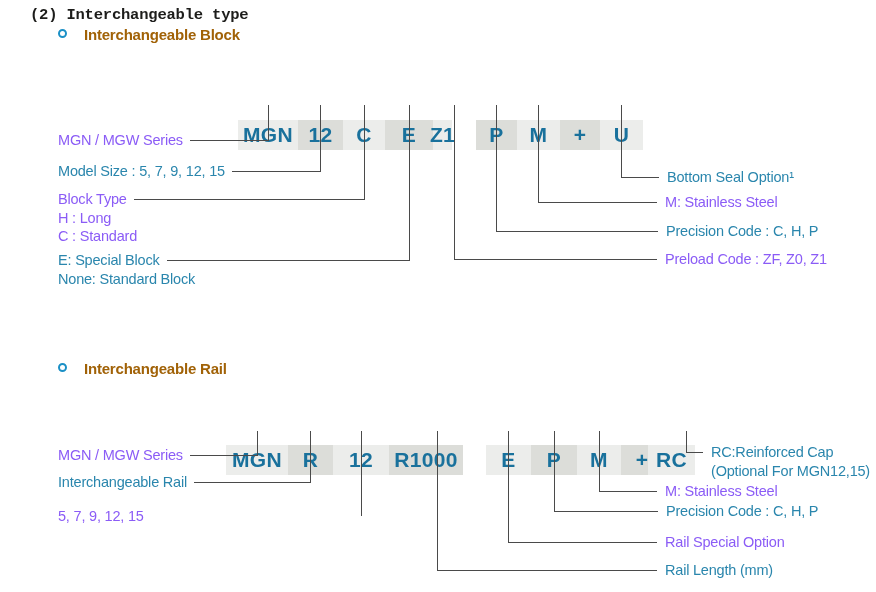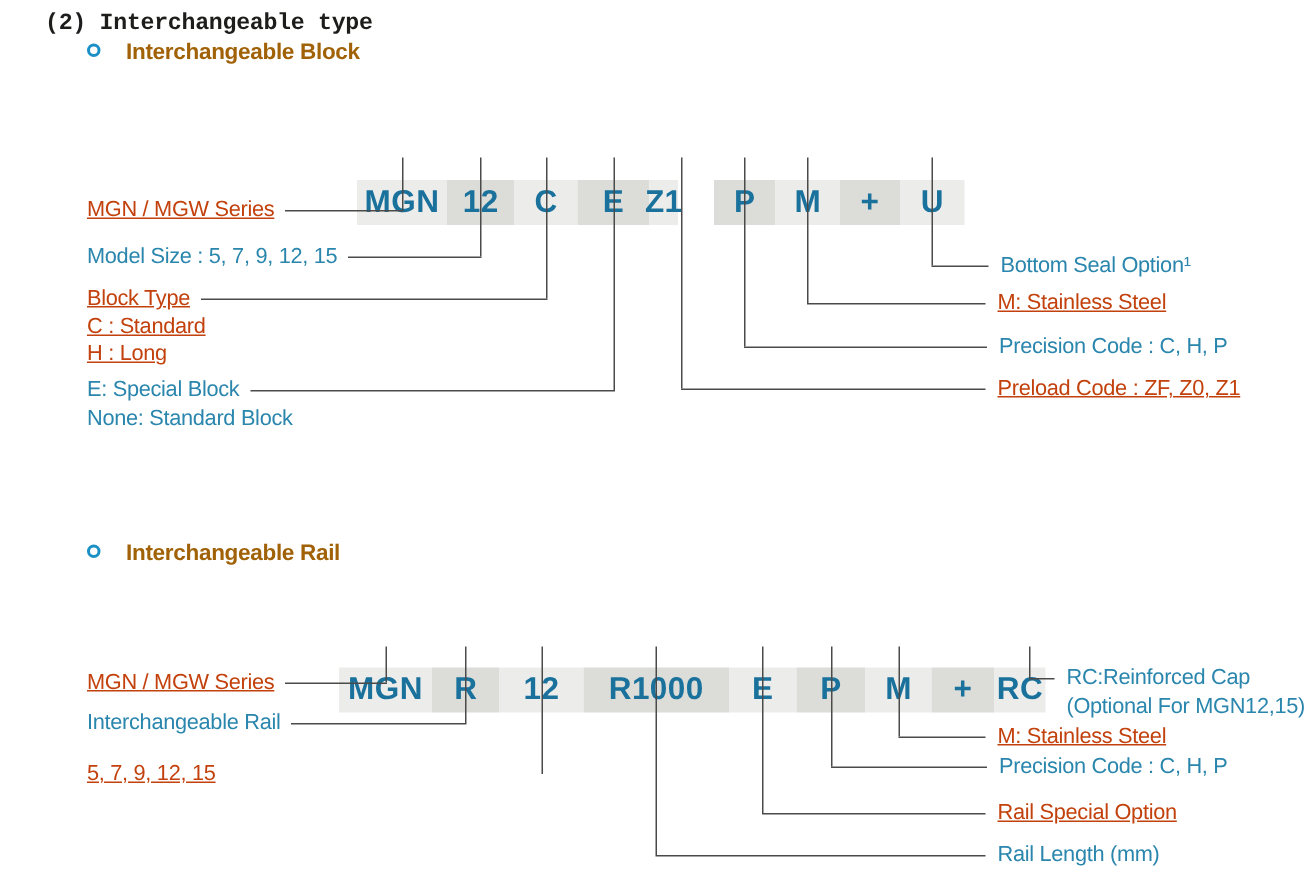--- a/index.html
+++ b/index.html
@@ -25,21 +25,21 @@
   }
   .bg-l{background:#ecedeb;}
   .bg-d{background:#dcddd9;}
   .vl{position:absolute;width:1px;background:#4a4a4a;}
   .co{position:absolute;font-size:14.5px;letter-spacing:-0.2px;white-space:nowrap;}
   .co-row{display:flex;align-items:center;height:18.5px;}
   .co-row2{height:18.5px;display:flex;align-items:center;}
   .co-left .leader{flex:1 1 auto;height:1px;background:#4a4a4a;margin-left:7px;}
   .co-right .leader{flex:0 0 auto;height:1px;background:#4a4a4a;margin-right:8px;}
   .blue{color:#2a86ad;}
-  .blk{color:#c2410c;text-decoration:underline;}
+  .blk{color:#8b5cf6;}
 </style>
 </head>
 <body>
 
 <div class="canvas">
 
   <div class="h1" style="left:30px;top:6px">(2) Interchangeable type</div>
 
   <span class="bullet" style="left:58px;top:29px"></span>
   <div class="h2" style="left:84px;top:26px">Interchangeable Block</div>
@@ -73,22 +73,22 @@
     <div class="co-row">
         <span class="blue">Model Size : 5, 7, 9, 12, 15</span>
         <i class="leader"></i>
       </div>
   </div>
   <div class="co co-left" style="left:58px;top:190px;width:307px">
     <div class="co-row">
         <span class="blk">Block Type</span>
         <i class="leader"></i>
       </div>
+    <div class="co-row2 blk">H : Long</div>
     <div class="co-row2 blk">C : Standard</div>
-    <div class="co-row2 blk">H : Long</div>
   </div>
   <div class="co co-left" style="left:58px;top:251px;width:352px">
     <div class="co-row">
         <span class="blue">E: Special Block</span>
         <i class="leader"></i>
       </div>
     <div class="co-row2 blue">None: Standard Block</div>
   </div>
 
   <div class="co co-right" style="left:621px;top:168px">
@@ -115,26 +115,26 @@
         <span class="blk">Preload Code : ZF, Z0, Z1</span>
       </div>
   </div>
 
   <span class="bullet" style="left:58px;top:363px"></span>
   <div class="h2" style="left:84px;top:360px">Interchangeable Rail</div>
 
   <div class="box bg-l" style="left:226px;top:400px;width:62px">MGN</div>
   <div class="box bg-d" style="left:288px;top:400px;width:45px">R</div>
   <div class="box bg-l" style="left:333px;top:400px;width:56px">12</div>
-  <div class="box bg-d" style="left:389px;top:400px;width:97px">R1000</div>
+  <div class="box bg-d" style="left:389px;top:400px;width:74px">R1000</div>
   <div class="box bg-l" style="left:486px;top:400px;width:45px">E</div>
   <div class="box bg-d" style="left:531px;top:400px;width:46px">P</div>
   <div class="box bg-l" style="left:577px;top:400px;width:44px">M</div>
   <div class="box bg-d" style="left:621px;top:400px;width:42px">+</div>
-  <div class="box bg-l" style="left:663px;top:400px;width:34px">RC</div>
+  <div class="box bg-l" style="left:648px;top:400px;width:47px">RC</div>
 
   <div class="vl" style="left:257px;top:431px;height:24px"></div>
   <div class="vl" style="left:310px;top:431px;height:51px"></div>
   <div class="vl" style="left:361px;top:431px;height:85px"></div>
   <div class="vl" style="left:437px;top:431px;height:139px"></div>
   <div class="vl" style="left:508px;top:431px;height:111px"></div>
   <div class="vl" style="left:554px;top:431px;height:80px"></div>
   <div class="vl" style="left:599px;top:431px;height:60px"></div>
   <div class="vl" style="left:686px;top:431px;height:21px"></div>
 

